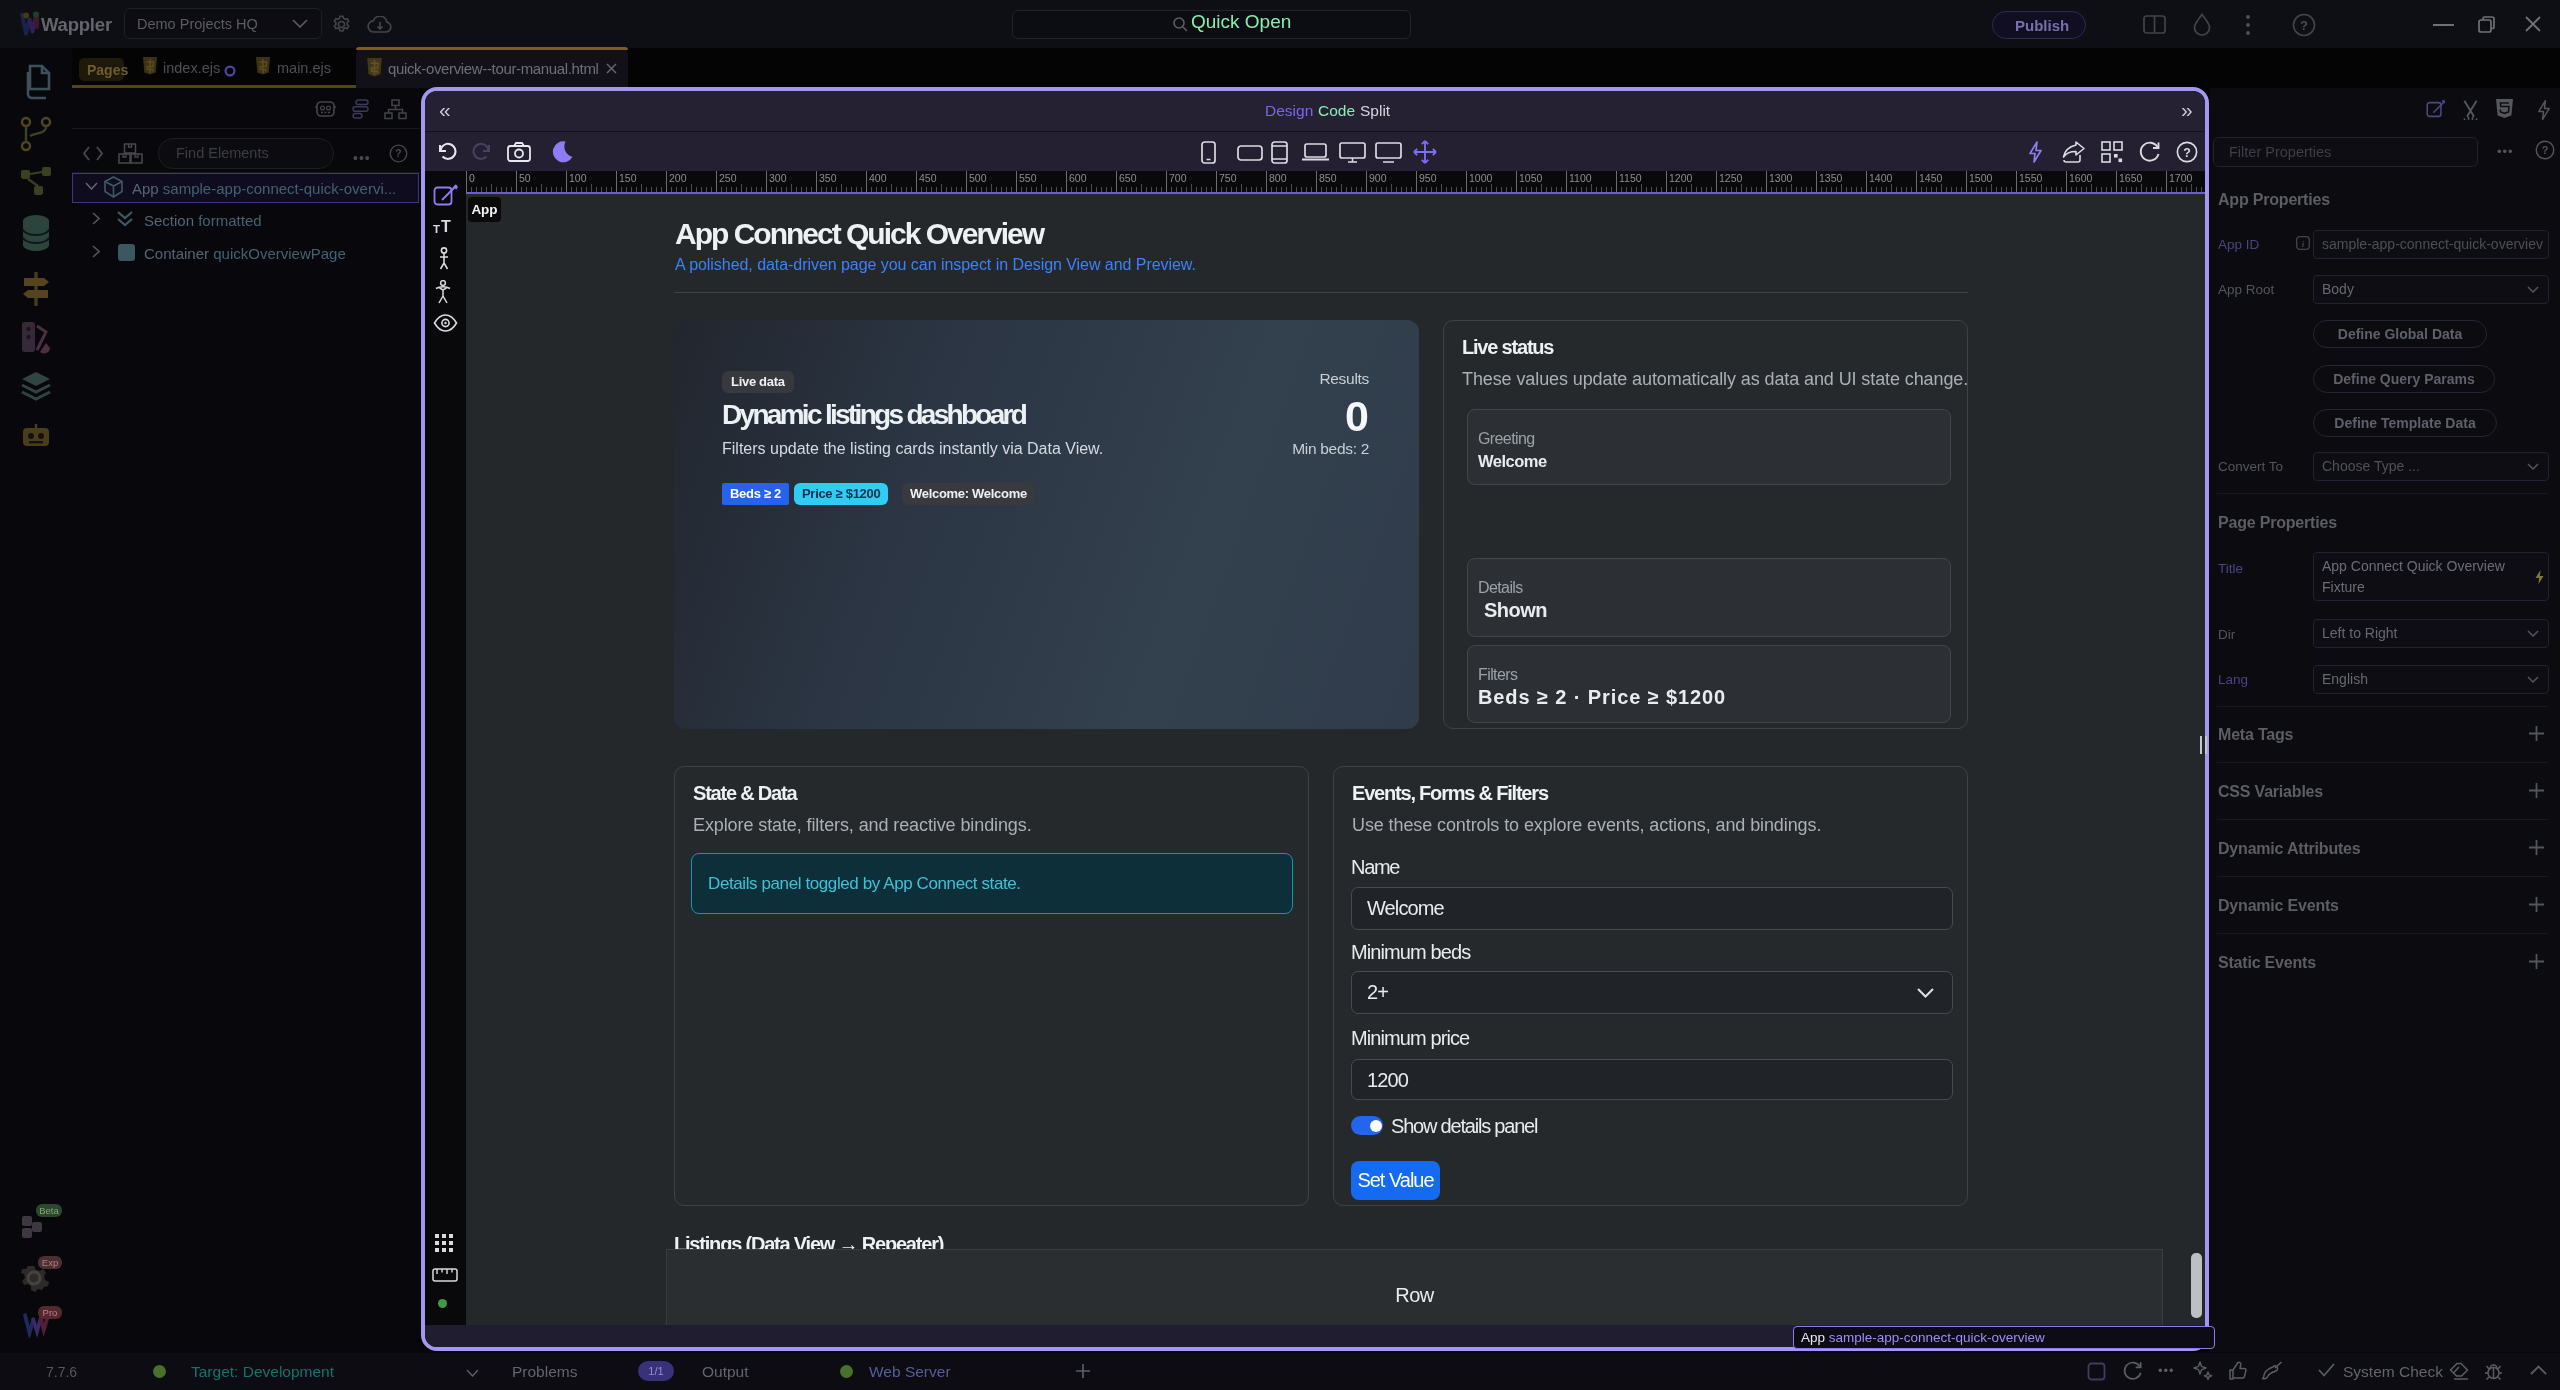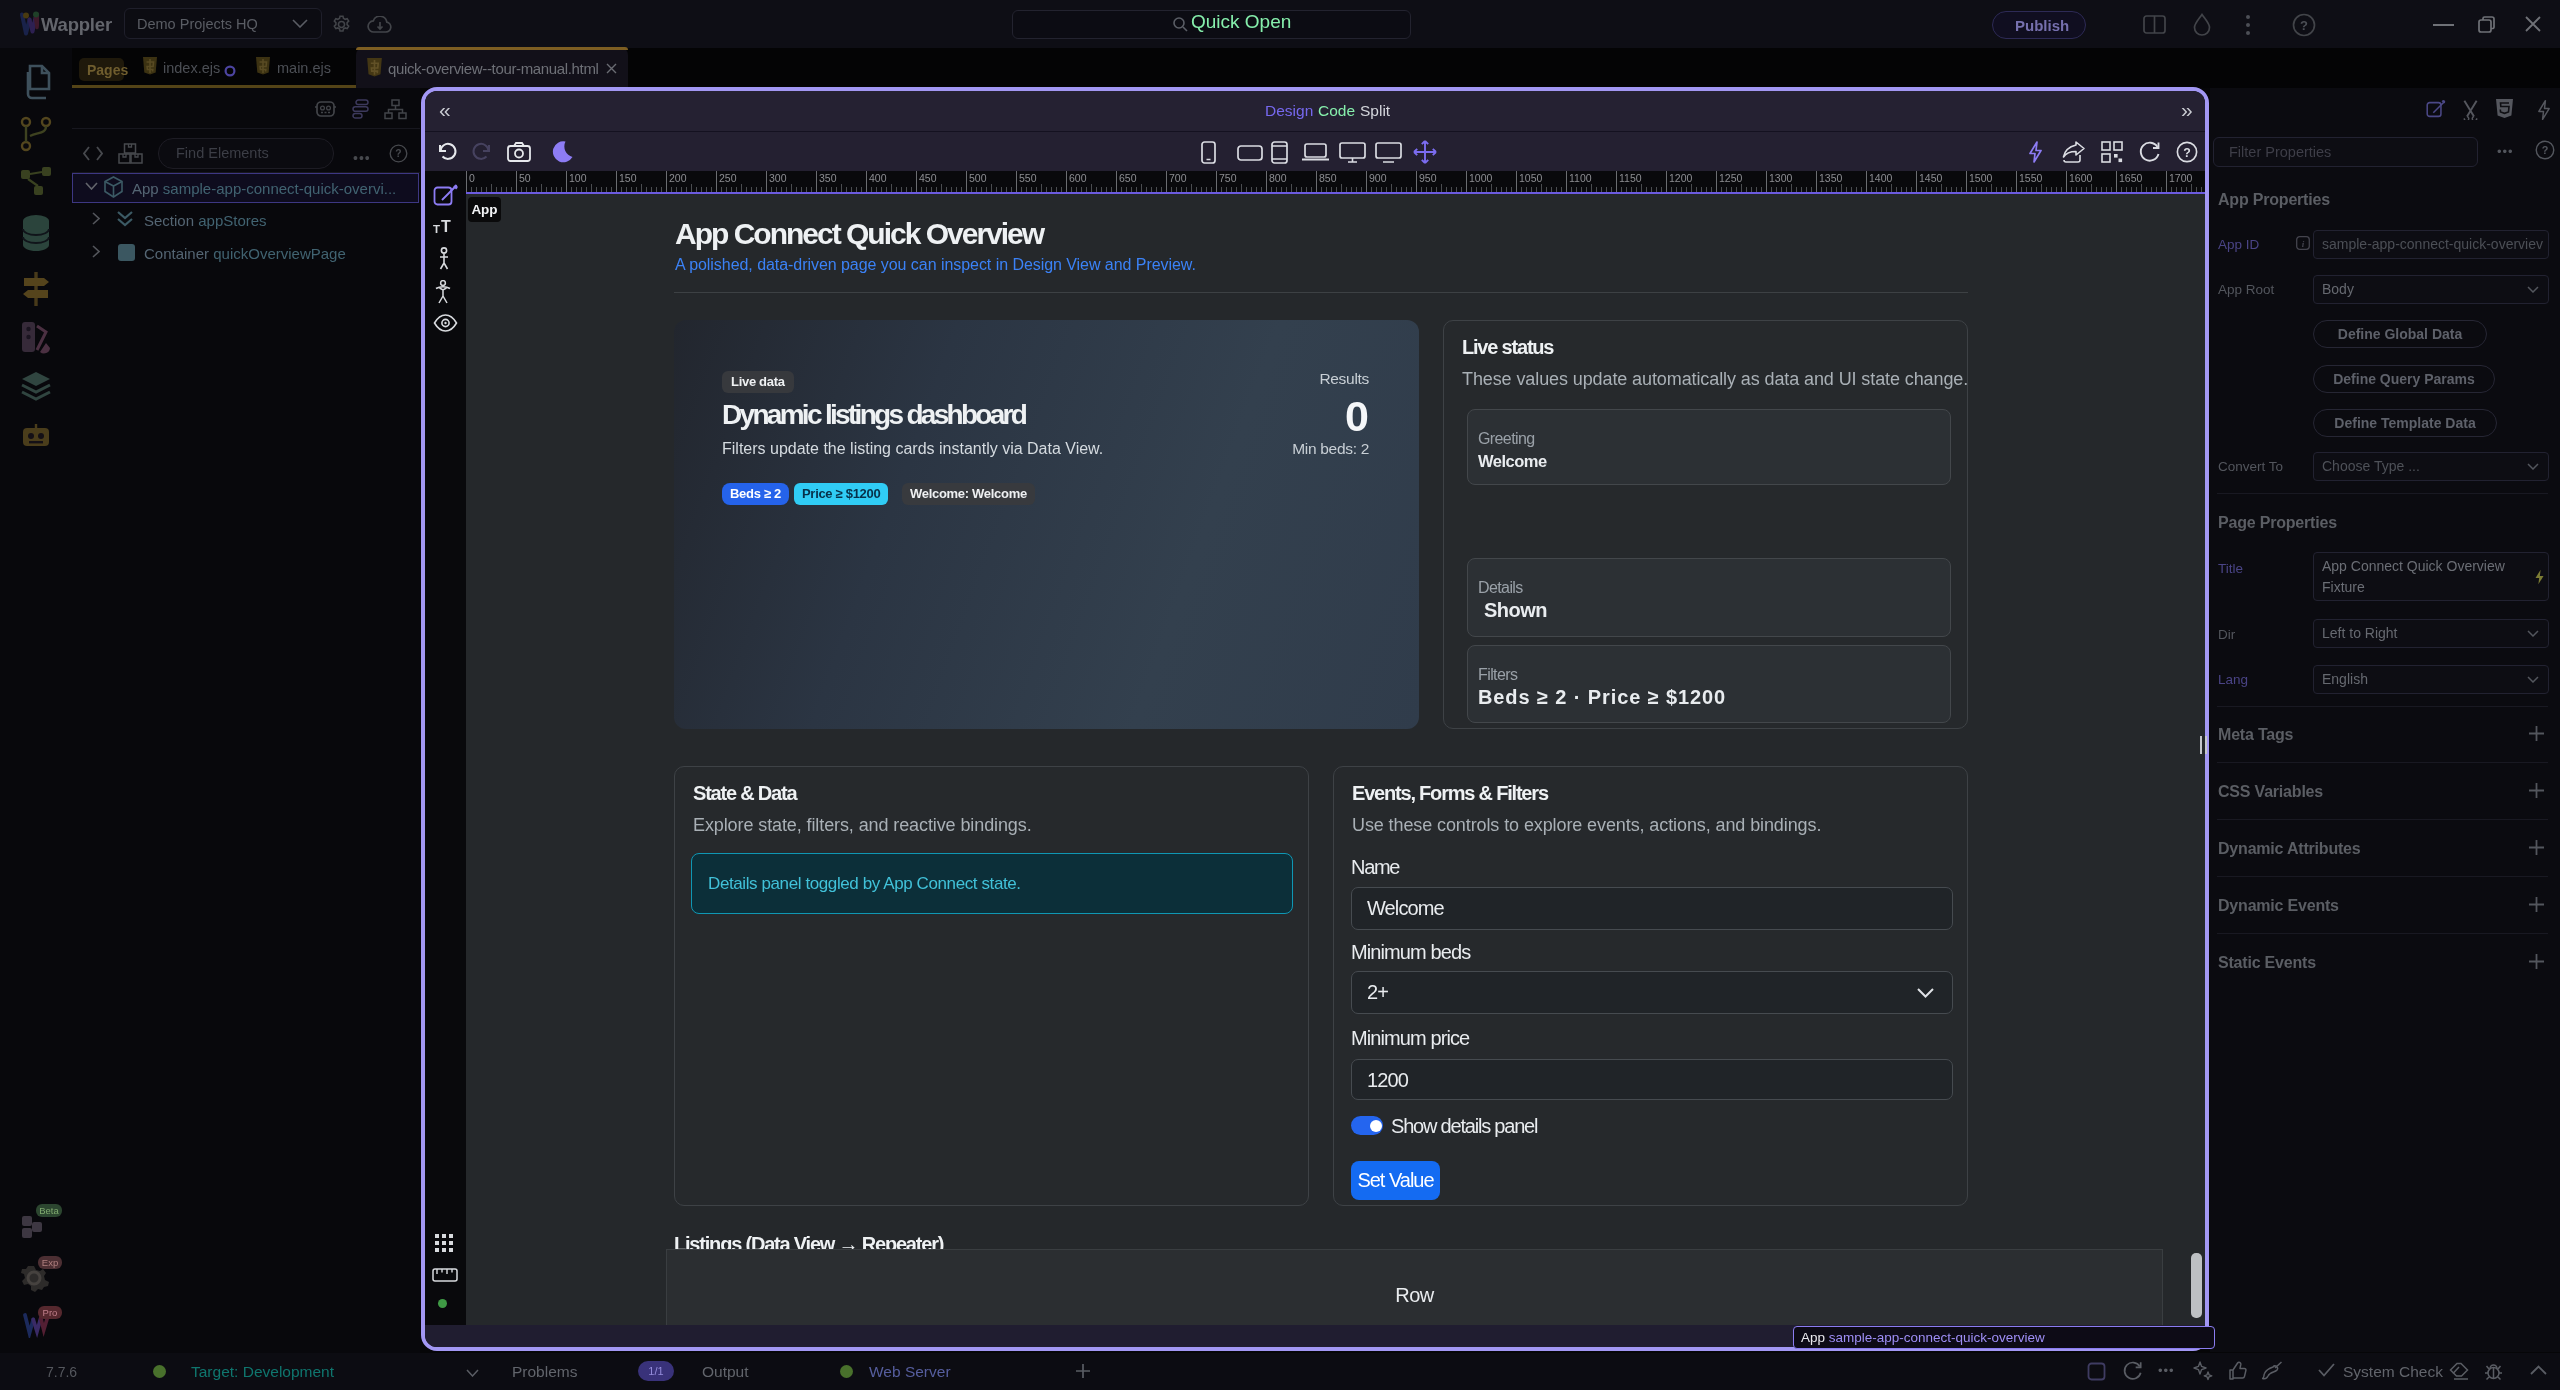--- a/index.html
+++ b/index.html
@@ -267,21 +267,21 @@
     <path d="M1 5.5 L9.5 10 18 5.5 M9.5 10 v11" fill="none" stroke="#3c5a65" stroke-width="1.6"></path>
   </svg>
   <div class="abs" style="left:60px;top:92px;font-size:15px;color:#546573">App <span style="color:#416371">sample-app-connect-quick-overvi...</span></div>
 
   <svg class="abs" style="left:20px;top:124px" width="8" height="13" viewBox="0 0 8 13">
       <path d="M1 1 L7 6.5 L1 12" stroke="#53555b" stroke-width="1.6" fill="none"></path>
     </svg>
   <svg class="abs" style="left:45px;top:123px" width="16" height="16" viewBox="0 0 16 16">
       <path d="M1 1 L8 7 L15 1 M1 8 L8 14 L15 8" stroke="#3c5a65" stroke-width="2.2" fill="none"></path>
     </svg>
-  <div class="abs" style="left:72px;top:124px;font-size:15px;color:#546573">Section <span style="color:#416371">appStores</span></div>
+  <div class="abs" style="left:72px;top:124px;font-size:15px;color:#546573">Section <span style="color:#416371">formatted</span></div>
 
   <svg class="abs" style="left:20px;top:157px" width="8" height="13" viewBox="0 0 8 13">
       <path d="M1 1 L7 6.5 L1 12" stroke="#53555b" stroke-width="1.6" fill="none"></path>
     </svg>
   <div class="abs" style="left:46px;top:156px;width:17px;height:17px;background:#3b5761;border-radius:3px"></div>
   <div class="abs" style="left:72px;top:157px;font-size:15px;color:#546573">Container <span style="color:#416371">quickOverviewPage</span></div>
 </div>
 <div id="dpanel">
   <div id="dheader">
     <div class="abs" style="left:14px;top:9px;font-size:21px;color:#c9cbd2;line-height:20px">«</div>
@@ -789,21 +789,21 @@
     <div class="abs" style="left:2px;top:5px;width:33px;height:25px;background:#0a0a0b;border-radius:4px;color:#f2f3f5;font-size:13.5px;font-weight:700;text-align:center;line-height:25px">App</div>
 
     <div class="abs h1" style="left:209px;top:25px">App Connect Quick Overview</div>
     <div class="abs lead" style="left:209px;top:64px">A polished, data-driven page you can inspect in Design View and Preview.</div>
     <div class="abs" style="left:208px;top:100px;width:1294px;height:1px;background:#3d4144"></div>
 
     <div class="abs" style="left:208px;top:128px;width:745px;height:409px;border-radius:12px;background:linear-gradient(110deg,#22262e 0%,#2b3543 32%,#33404e 68%,#303c4b 100%)">
       <div class="abs" style="left:48px;top:51px;height:22px;padding:0 9px;background:#37393d;border-radius:6px;font-size:13px;font-weight:700;color:#eef0f2;line-height:22px;letter-spacing:-0.3px">Live data</div>
       <div class="abs" style="left:48px;top:79px;font-size:28px;font-weight:700;color:#eef1f3;letter-spacing:-2.7px">Dynamic listings dashboard</div>
       <div class="abs" style="left:48px;top:120px;font-size:16px;color:#d5dbe0;letter-spacing:0px">Filters update the listing cards instantly via Data View.</div>
-      <div class="abs" style="left:48px;top:163px;height:22px;padding:0 8px;background:#2563eb;border-radius:8px;font-size:13px;font-weight:700;color:#fff;line-height:22px;letter-spacing:-0.3px">Beds ≥ 2</div>
+      <div class="abs" style="left:48px;top:163px;height:22px;padding:0 8px;background:#2563eb;border-radius:2px;font-size:13px;font-weight:700;color:#fff;line-height:22px;letter-spacing:-0.3px">Beds ≥ 2</div>
       <div class="abs" style="left:120px;top:163px;height:22px;padding:0 8px;background:#30ccf5;border-radius:6px;font-size:13px;font-weight:700;color:#073049;line-height:22px;letter-spacing:-0.3px">Price ≥ $1200</div>
       <div class="abs" style="left:228px;top:163px;height:22px;padding:0 8px;background:#383a3e;border-radius:6px;font-size:13px;font-weight:700;color:#eef0f2;line-height:22px;letter-spacing:-0.3px">Welcome: Welcome</div>
       <div class="abs" style="right:50px;top:50px;font-size:15.5px;color:#c8cfd5;text-align:right;letter-spacing:-0.3px">Results</div>
       <div class="abs" style="right:50px;top:72px;font-size:43px;font-weight:700;color:#f5f7f9;text-align:right">0</div>
       <div class="abs" style="right:50px;top:120px;font-size:15.5px;color:#c8cfd5;text-align:right;letter-spacing:-0.3px">Min beds: 2</div>
     </div>
 
     <div class="card" style="left:977px;top:128px;width:525px;height:409px">
       <div class="abs" style="left:18px;top:15px;font-size:20px;font-weight:700;color:#eef1f3;letter-spacing:-1.2px">Live status</div>
       <div class="abs" style="left:18px;top:48px;font-size:18px;color:#a9b0b6;letter-spacing:-0.1px">These values update automatically as data and UI state change.</div>

